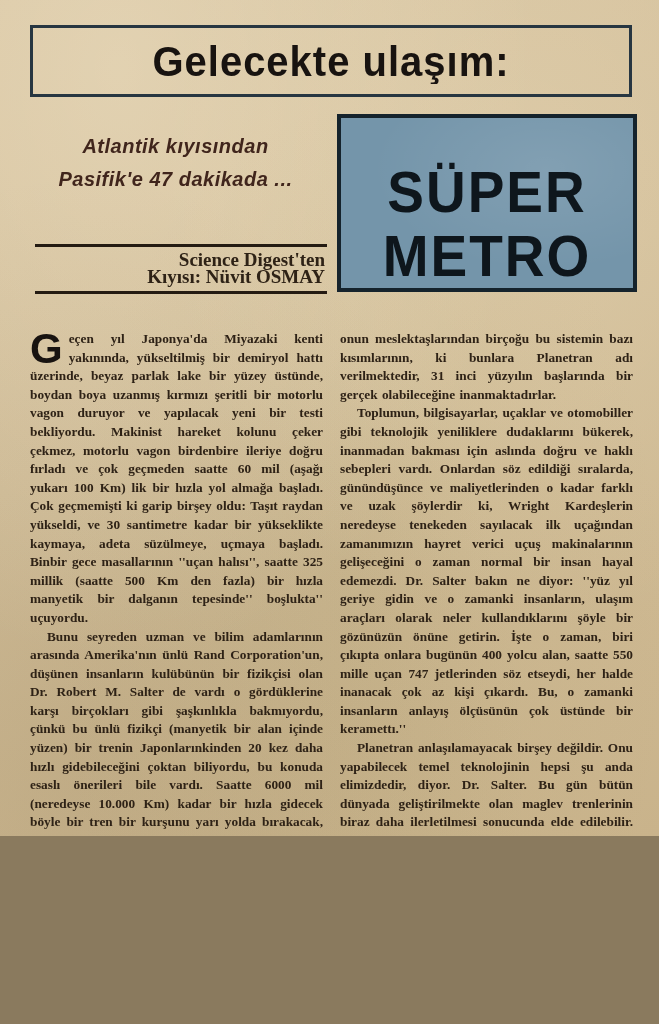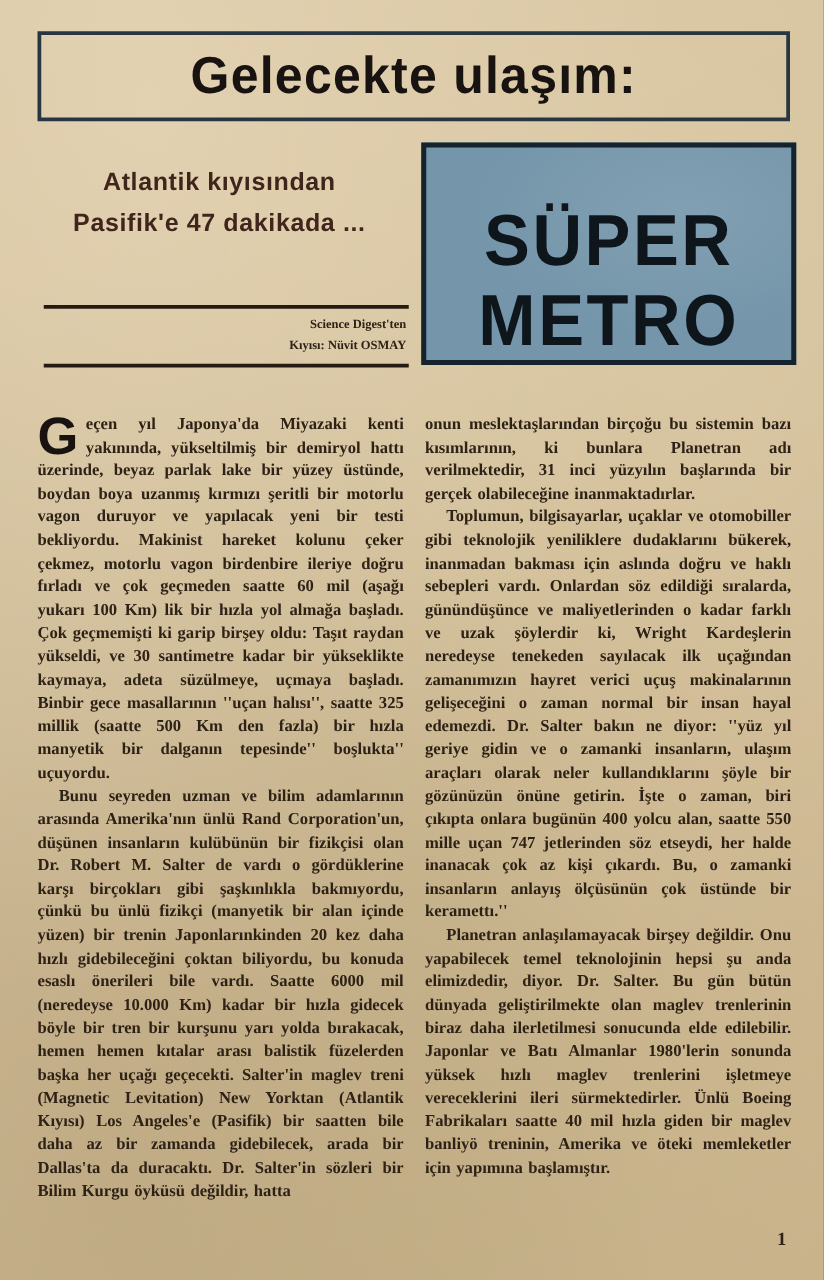--- a/index.html
+++ b/index.html
@@ -1,18 +1,18 @@
 <!DOCTYPE html>
 <html lang="tr" style="--paper-base: #d8c5a2; --banner-bg: #7495aa; --banner-border: #15232c; --banner-ink: #0e161c; --box-border: #273641; --subhead-ink: #40251c; --rule-color: #241b12; --ink: #2e2216; --ink-heading: #181310;"><head>
 <meta charset="utf-8">
 <style>
   html,body{margin:0;padding:0;background:#8a7a5e;}
   .page{
     position:relative;
-    width:659px;height:1024px;
+    width:659px;height:836px;
     margin:0 auto;
     overflow:hidden;
     font-family:"Liberation Serif", serif;
     background:
       radial-gradient(ellipse at 18% 8%, rgba(255,246,222,.28), transparent 55%),
       radial-gradient(ellipse at 80% 20%, rgba(255,244,214,.16), transparent 50%),
       radial-gradient(ellipse at 12% 92%, rgba(110,92,56,.14), transparent 55%),
       radial-gradient(ellipse at 55% 75%, rgba(150,140,90,.10), transparent 60%),
       linear-gradient(158deg, var(--paper-base,#d8c5a2) 0%, #d3bf9a 45%, #c9b38b 100%);
   }
@@ -29,20 +29,21 @@
     transform:scaleY(1.04);
   }
   
   .subheading{
     position:absolute;left:48px;top:130px;width:255px;
     text-align:center;
     font-family:"Liberation Sans", sans-serif;
     font-weight:bold;font-size:20px;line-height:33px;
     color:var(--subhead-ink,#40251c);
     letter-spacing:.5px;
+    font-style:italic;
   }
   
   .banner{
     position:absolute;left:337px;top:114px;width:292px;height:170px;
     background:
       radial-gradient(ellipse at 70% 30%, rgba(255,255,255,.10), transparent 60%),
       var(--banner-bg,#7495aa);
     border:4px solid var(--banner-border,#15232c);
     display:flex;flex-direction:column;align-items:center;justify-content:flex-end;
     font-family:"Liberation Sans", sans-serif;font-weight:bold;
@@ -51,21 +52,21 @@
     transform-origin:center;
   }
   .banner div{transform:scaleY(1.05);}
   
   .credit{
     position:absolute;left:35px;top:244px;width:288px;
     border-top:3px solid var(--rule-color,#241b12);
     border-bottom:3px solid var(--rule-color,#241b12);
     padding:4px 2px 6px 2px;
     text-align:right;
-    font-weight:bold;font-size:10px;line-height:17px;
+    font-weight:bold;font-size:19px;line-height:17px;
     color:var(--ink,#2e2216);
   }
   
   .col{
     position:absolute;top:330px;width:293px;height:664px;
     text-align:justify;
     font-weight:bold;font-size:13.3px;line-height:18.6px;
     color:var(--ink,#2e2216);
     overflow:hidden;
     word-spacing:1px;

